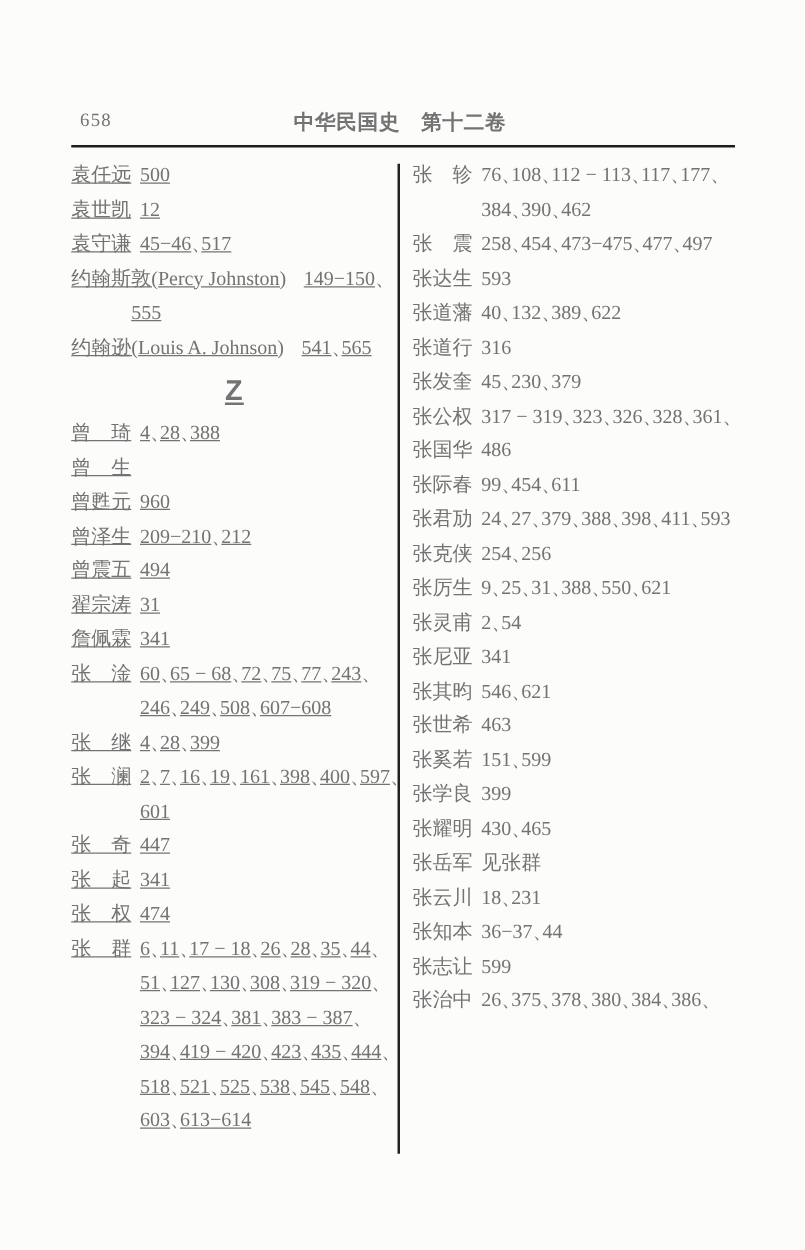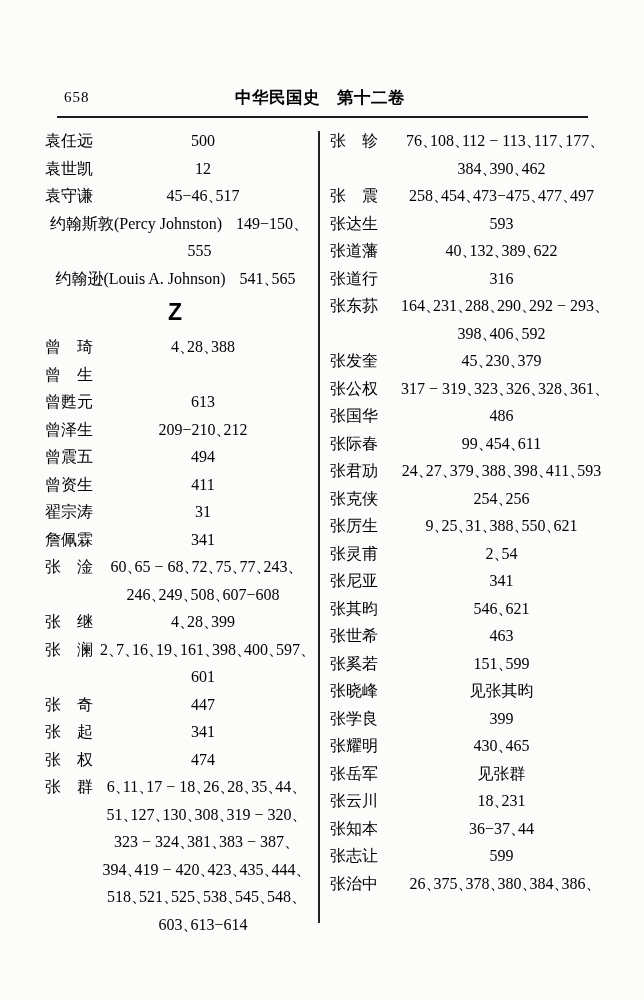--- a/index.html
+++ b/index.html
@@ -6,21 +6,21 @@
   html, body { width: 644px; height: 1000px; }
   body {
     background: #f4f4f2;
     font-family: "Liberation Serif", "DejaVu Serif", serif;
   }
   .sheet {
     position: relative;
     width: 644px;
     height: 1000px;
     background: #fcfcfb;
-    color: #000000;
+    color: #737373;
     overflow: hidden;
   }
 
   
   .header-pagenum {
     position: absolute;
     left: 64px;
     top: 89px;
     font-size: 15px;
     letter-spacing: 1px;
@@ -43,21 +43,21 @@
     border-top: 2px solid #1d1d1d;
   }
 
   
   .col {
     position: absolute;
     top: 127px;
     font-size: 16px;
     line-height: 27.5px;
   }
-  .col-left  { left: 45px;  width: 261px; }
+  .col-left  { left: 57px;  width: 261px; text-decoration: underline; }
   .col-right { left: 330px; width: 288px; }
   .col-divider {
     position: absolute;
     left: 318px;
     top: 131px;
     height: 792px;
     width: 0;
     border-left: 2px solid #222;
   }
 
@@ -72,21 +72,21 @@
     letter-spacing: 1px;
   }
 
   
   .entry { display: flex; align-items: flex-start; }
   .entry-name {
     flex: 0 0 48px;
     white-space: pre;
   }
   .entry-pages { flex: 1; margin-left: 7px; min-width: 0; }
-  .pline { display: block; white-space: nowrap; text-align: center; }
+  .pline { display: block; white-space: nowrap; }
 
   
   .entry.inline { display: block; }
   .entry.inline .entry-name { display: inline; flex: none; }
   .entry.inline .inline-pages { margin-left: 14px; margin-top: 12px; }
   .entry.inline .pline.cont { padding-left: 48px; }
 
   
   .sep { display: inline-block; width: 8px; overflow: visible; }
 </style>
@@ -136,39 +136,33 @@
           <span class="entry-pages">
             <span class="pline">4<span class="sep">、</span>28<span class="sep">、</span>388</span>
           </span>
         </div>
         <div class="entry">
           <span class="entry-name">曾　生</span>
         </div>
         <div class="entry">
           <span class="entry-name">曾甦元</span>
           <span class="entry-pages">
-            <span class="pline">613</span>
+            <span class="pline">960</span>
           </span>
         </div>
         <div class="entry">
           <span class="entry-name">曾泽生</span>
           <span class="entry-pages">
             <span class="pline">209−210<span class="sep">、</span>212</span>
           </span>
         </div>
         <div class="entry">
           <span class="entry-name">曾震五</span>
           <span class="entry-pages">
             <span class="pline">494</span>
-          </span>
-        </div>
-        <div class="entry">
-          <span class="entry-name">曾资生</span>
-          <span class="entry-pages">
-            <span class="pline">411</span>
           </span>
         </div>
         <div class="entry">
           <span class="entry-name">翟宗涛</span>
           <span class="entry-pages">
             <span class="pline">31</span>
           </span>
         </div>
         <div class="entry">
           <span class="entry-name">詹佩霖</span>
@@ -256,27 +250,20 @@
           <span class="pline">40<span class="sep">、</span>132<span class="sep">、</span>389<span class="sep">、</span>622</span>
         </span>
       </div>
       <div class="entry">
         <span class="entry-name">张道行</span>
         <span class="entry-pages">
           <span class="pline">316</span>
         </span>
       </div>
       <div class="entry">
-        <span class="entry-name">张东荪</span>
-        <span class="entry-pages">
-          <span class="pline">164<span class="sep">、</span>231<span class="sep">、</span>288<span class="sep">、</span>290<span class="sep">、</span>292 − 293<span class="sep">、</span></span>
-          <span class="pline">398<span class="sep">、</span>406<span class="sep">、</span>592</span>
-        </span>
-      </div>
-      <div class="entry">
         <span class="entry-name">张发奎</span>
         <span class="entry-pages">
           <span class="pline">45<span class="sep">、</span>230<span class="sep">、</span>379</span>
         </span>
       </div>
       <div class="entry">
         <span class="entry-name">张公权</span>
         <span class="entry-pages">
           <span class="pline">317 − 319<span class="sep">、</span>323<span class="sep">、</span>326<span class="sep">、</span>328<span class="sep">、</span>361<span class="sep">、</span></span>
         </span>
@@ -335,26 +322,20 @@
           <span class="pline">463</span>
         </span>
       </div>
       <div class="entry">
         <span class="entry-name">张奚若</span>
         <span class="entry-pages">
           <span class="pline">151<span class="sep">、</span>599</span>
         </span>
       </div>
       <div class="entry">
-        <span class="entry-name">张晓峰</span>
-        <span class="entry-pages">
-          <span class="pline">见张其昀</span>
-        </span>
-      </div>
-      <div class="entry">
         <span class="entry-name">张学良</span>
         <span class="entry-pages">
           <span class="pline">399</span>
         </span>
       </div>
       <div class="entry">
         <span class="entry-name">张耀明</span>
         <span class="entry-pages">
           <span class="pline">430<span class="sep">、</span>465</span>
         </span>

